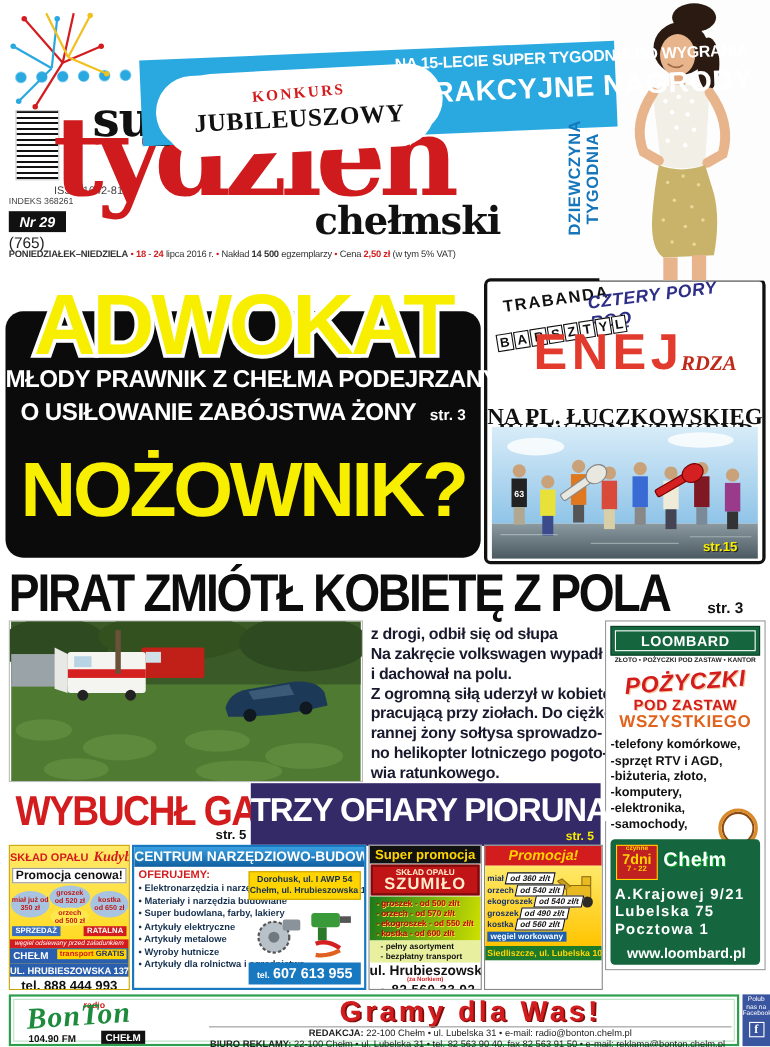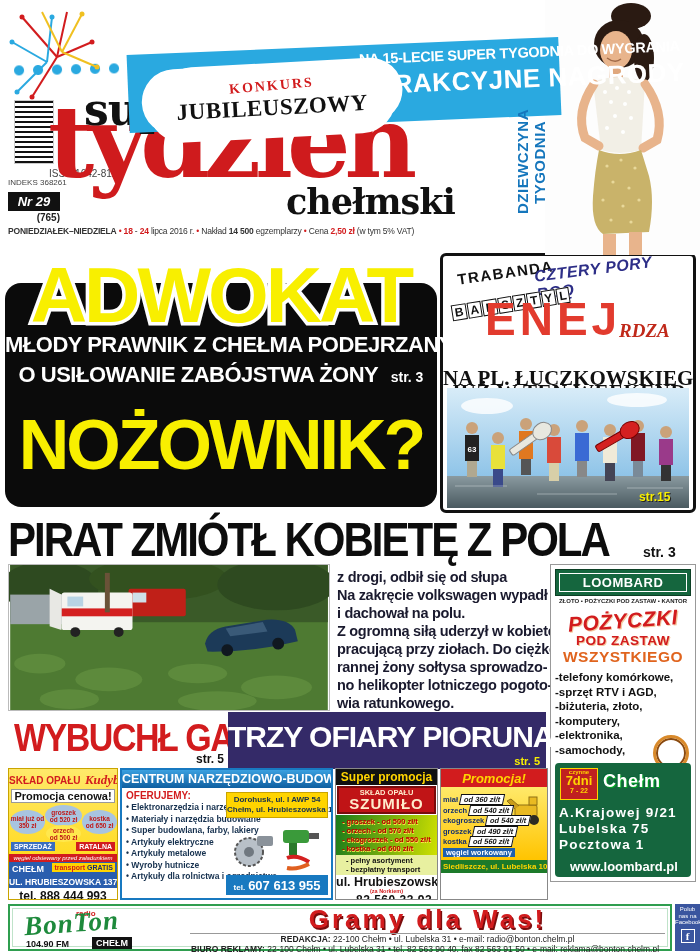--- a/index.html
+++ b/index.html
@@ -26,21 +26,21 @@
     font-family:"Liberation Serif",serif; margin-top:1px; }
   .fireworks { left:2px; top:2px; z-index:1; }
 
   
   .barcode { left:14px; top:100px; width:40px; height:64px;
     background:repeating-linear-gradient(to bottom,#111 0 2px,#fff 2px 5px); border:1px solid #ccc; }
   .issn { left:24px; top:168px; font-size:10px; color:#444;margin-left:25px; }
   .indeks { left:8px; top:178px; font-size:8px; color:#444; }
   .nr-box { left:8px; top:192px; width:52px; height:19px; background:#111; color:#fff;
     font-size:13px; font-weight:bold; text-align:center; line-height:19px; font-style:italic; }
-  .nr-sub { left:8px; top:212px; width:52px; font-size:10px; font-weight:bold; text-align:right; color:#222; }
+  .nr-sub { left:8px; top:212px; width:52px; font-size:14px; font-weight:normal; text-align:left; color:#222; }
   .t-super { left:84px; top:88px; font-family:"DejaVu Serif","Liberation Serif",serif;
     font-weight:bold; font-size:44px; color:#111; letter-spacing:-1px; line-height:1; }
   .t-tydzien { left:48px; top:86px; font-family:"DejaVu Serif","Liberation Serif",serif;
     font-weight:bold; font-size:100px; color:#cf1b1d; letter-spacing:-6px; line-height:1.12; }
   .t-chelmski { left:286px; top:184px; font-family:"DejaVu Serif","Liberation Serif",serif;
     font-weight:bold; font-size:35px; color:#111; letter-spacing:-1px; line-height:1; }
   .dateline { left:8px; top:226px; width:470px; font-size:8.5px; color:#333; white-space:nowrap;
     letter-spacing:-0.2px; }
   .dateline b { font-weight:bold; }
   .red { color:#d21c1e; }

